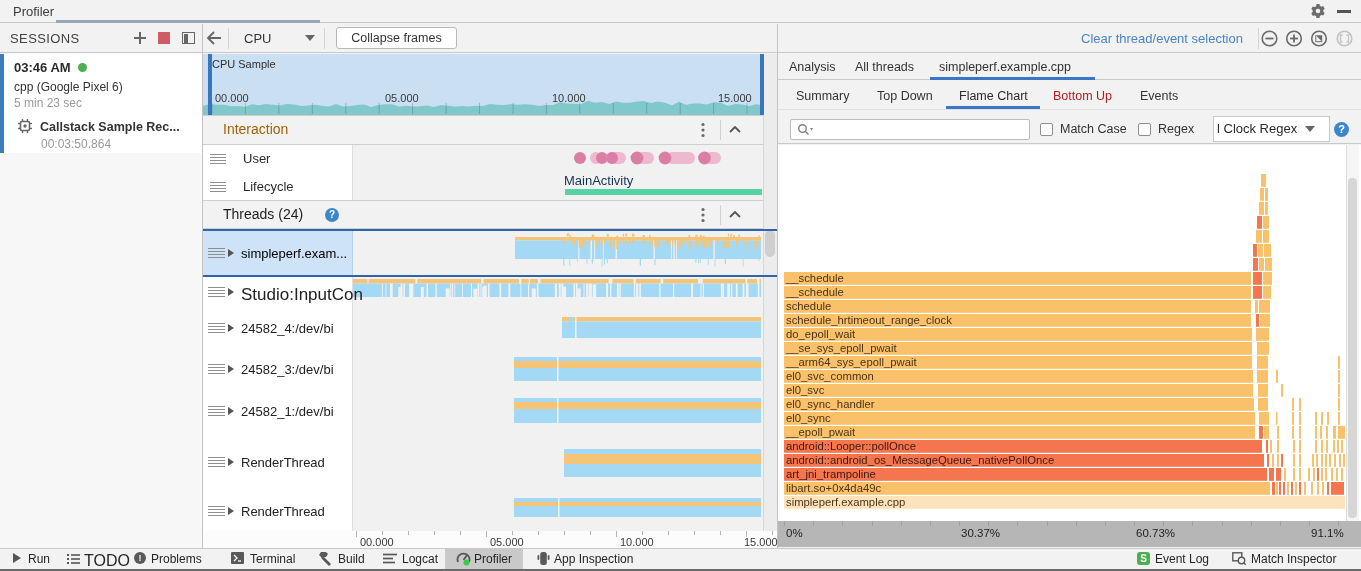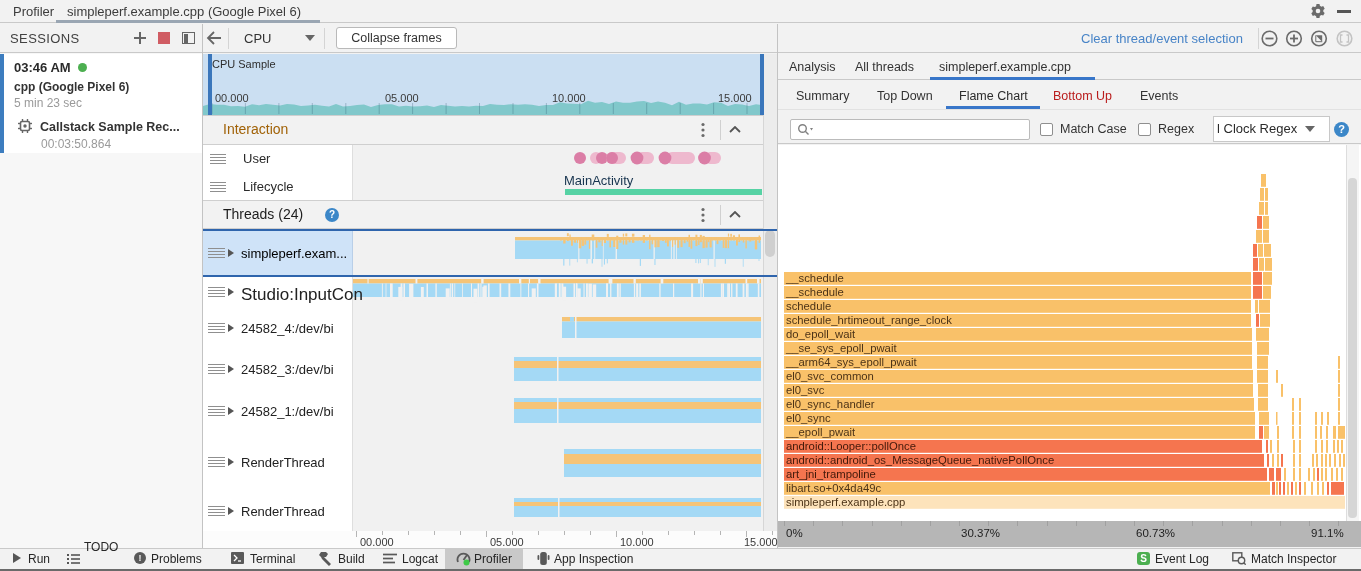--- a/index.html
+++ b/index.html
@@ -1,17 +1,16 @@
 <!DOCTYPE html>
 <html><head><meta charset="utf-8"><style>*{margin:0;padding:0;box-sizing:border-box}body{font-family:"Liberation Sans",sans-serif;-webkit-font-smoothing:antialiased}#app{position:relative;width:1361px;height:571px;background:#f2f2f2;overflow:hidden;font-family:"Liberation Sans",sans-serif}.ab{position:absolute}</style></head><body>
 <div id="app">
     <div class="ab" style="left:0;top:0;width:1361px;height:23px;background:#f2f2f2;border-bottom:1px solid #c9c9c9"></div>
     <div class="ab" style="left:13px;top:4px;font-size:13px;color:#3c3c3c">Profiler</div>
     <div class="ab" style="left:56px;top:20px;width:264px;height:3px;background:#9aa6b3"></div>
-    <div class="ab" style="left:67px;top:4px;font-size:13px;color:#3c3c3c">simpleperf.example.cpp (Google Pixel 6)</div>
     <div class="ab" style="left:1310px;top:3px"><svg width="16" height="16" viewBox="0 0 16 16">
         <path fill="#6b6b6b" d="M6.5 1h3l.4 1.8a5.2 5.2 0 0 1 1.5.9l1.8-.6 1.5 2.6-1.4 1.2a5.4 5.4 0 0 1 0 1.8l1.4 1.2-1.5 2.6-1.8-.6a5.2 5.2 0 0 1-1.5.9L9.5 15h-3l-.4-1.8a5.2 5.2 0 0 1-1.5-.9l-1.8.6L1.3 10.3l1.4-1.2a5.4 5.4 0 0 1 0-1.8L1.3 6.1l1.5-2.6 1.8.6a5.2 5.2 0 0 1 1.5-.9z"></path>
         <circle cx="8" cy="8" r="2.3" fill="#f2f2f2"></circle>
       </svg></div>
     <div class="ab" style="left:1337px;top:10px;width:14px;height:2.5px;background:#555"></div>
     <div class="ab" style="left:0;top:24px;width:1361px;height:29px;background:#f2f2f2;border-bottom:1px solid #c9c9c9"></div>
     <div class="ab" style="left:10px;top:31px;font-size:13px;color:#414141;letter-spacing:0.4px">SESSIONS</div>
     <div class="ab" style="left:134px;top:37px;width:12px;height:2px;background:#666"></div>
     <div class="ab" style="left:139px;top:32px;width:2px;height:12px;background:#666"></div>
     <div class="ab" style="left:158px;top:32px;width:12px;height:12px;background:#d05c63"></div>
@@ -39,21 +38,21 @@
       <circle cx="83.5" cy="8.5" r="7.3" fill="none" stroke="#c3c3c3" stroke-width="1.6"></circle>
       <path d="M81.5 5 h-2 v7 h2 M85.5 5 h2 v7 h-2" fill="none" stroke="#c3c3c3" stroke-width="1.3"></path>
     </svg>
     <div class="ab" style="left:202px;top:24px;width:1px;height:524px;background:#c3c3c3"></div>
     <div class="ab" style="left:777px;top:24px;width:1px;height:524px;background:#c3c3c3"></div>
     <div class="ab" style="left:0;top:53px;width:202px;height:495px;background:#f7f7f7"></div>
     <div class="ab" style="left:0;top:54px;width:202px;height:99px;background:#fff"></div>
     <div class="ab" style="left:0;top:54px;width:4px;height:99px;background:#3d7dbf"></div>
     <div class="ab" style="left:14px;top:60px;font-size:13px;font-weight:bold;color:#2b2b2b">03:46 AM</div>
     <div class="ab" style="left:78px;top:63px;width:9px;height:9px;border-radius:50%;background:#4caf50"></div>
-    <div class="ab" style="left:14px;top:80px;font-size:12px;font-weight:700;color:#333">cpp (Google Pixel 6)</div>
+    <div class="ab" style="left:14px;top:80px;font-size:12px;font-weight:400;color:#333">cpp (Google Pixel 6)</div>
     <div class="ab" style="left:14px;top:96px;font-size:12px;color:#9a9a9a">5 min 23 sec</div>
     <svg class="ab" style="left:18px;top:119px" width="14" height="14" viewBox="0 0 14 14">
       <rect x="2.5" y="2.5" width="9" height="9" rx="1.5" fill="none" stroke="#666" stroke-width="1.6"></rect>
       <circle cx="7" cy="7" r="1.7" fill="#666"></circle>
       <g stroke="#666" stroke-width="1.4">
         <line x1="4.5" y1="0" x2="4.5" y2="2.5"></line>
         <line x1="9.5" y1="0" x2="9.5" y2="2.5"></line>
         <line x1="4.5" y1="11.5" x2="4.5" y2="14"></line>
         <line x1="9.5" y1="11.5" x2="9.5" y2="14"></line>
         <line x1="0" y1="4.5" x2="2.5" y2="4.5"></line>
@@ -658,21 +657,21 @@
         <line x1="4" y1="2" x2="13" y2="2"></line>
         <line x1="4" y1="6" x2="13" y2="6"></line>
         <line x1="4" y1="10" x2="13" y2="10"></line>
       </g>
       <g fill="#555">
         <rect x="0" y="1" width="2" height="2"></rect>
         <rect x="0" y="5" width="2" height="2"></rect>
         <rect x="0" y="9" width="2" height="2"></rect>
       </g>
     </svg>
-    <div class="ab" style="left:84px;top:540px;font-size:12px;color:#262626;">TODO</div>
+    <div class="ab" style="left:84px;top:552px;font-size:16px;color:#262626;">TODO</div>
     <div class="ab" style="left:134px;top:552px;width:12px;height:12px;border-radius:50%;background:#595959;color:#f2f2f2;font-size:9px;font-weight:bold;text-align:center;line-height:12px">!</div>
     <div class="ab" style="left:151px;top:552px;font-size:12px;color:#262626;">Problems</div>
     <div class="ab" style="left:231px;top:552px;width:13px;height:12px;background:#595959;border-radius:1px"></div>
     <svg class="ab" style="left:233px;top:554px" width="9" height="8" viewBox="0 0 9 8">
       <path d="M1 1 L4 4 L1 7" stroke="#fff" stroke-width="1.3" fill="none"></path>
       <line x1="5" y1="7" x2="8" y2="7" stroke="#fff" stroke-width="1.3"></line>
     </svg>
     <div class="ab" style="left:250px;top:552px;font-size:12px;color:#262626;">Terminal</div>
     <svg class="ab" style="left:318px;top:551px" width="15" height="15" viewBox="0 0 15 15">
       <path d="M3 1 L8 1 L10 3 L8 6 L6 6 L13 13 L11 15 L4 8 L3 6 L1 4 Z" fill="#595959"></path>

